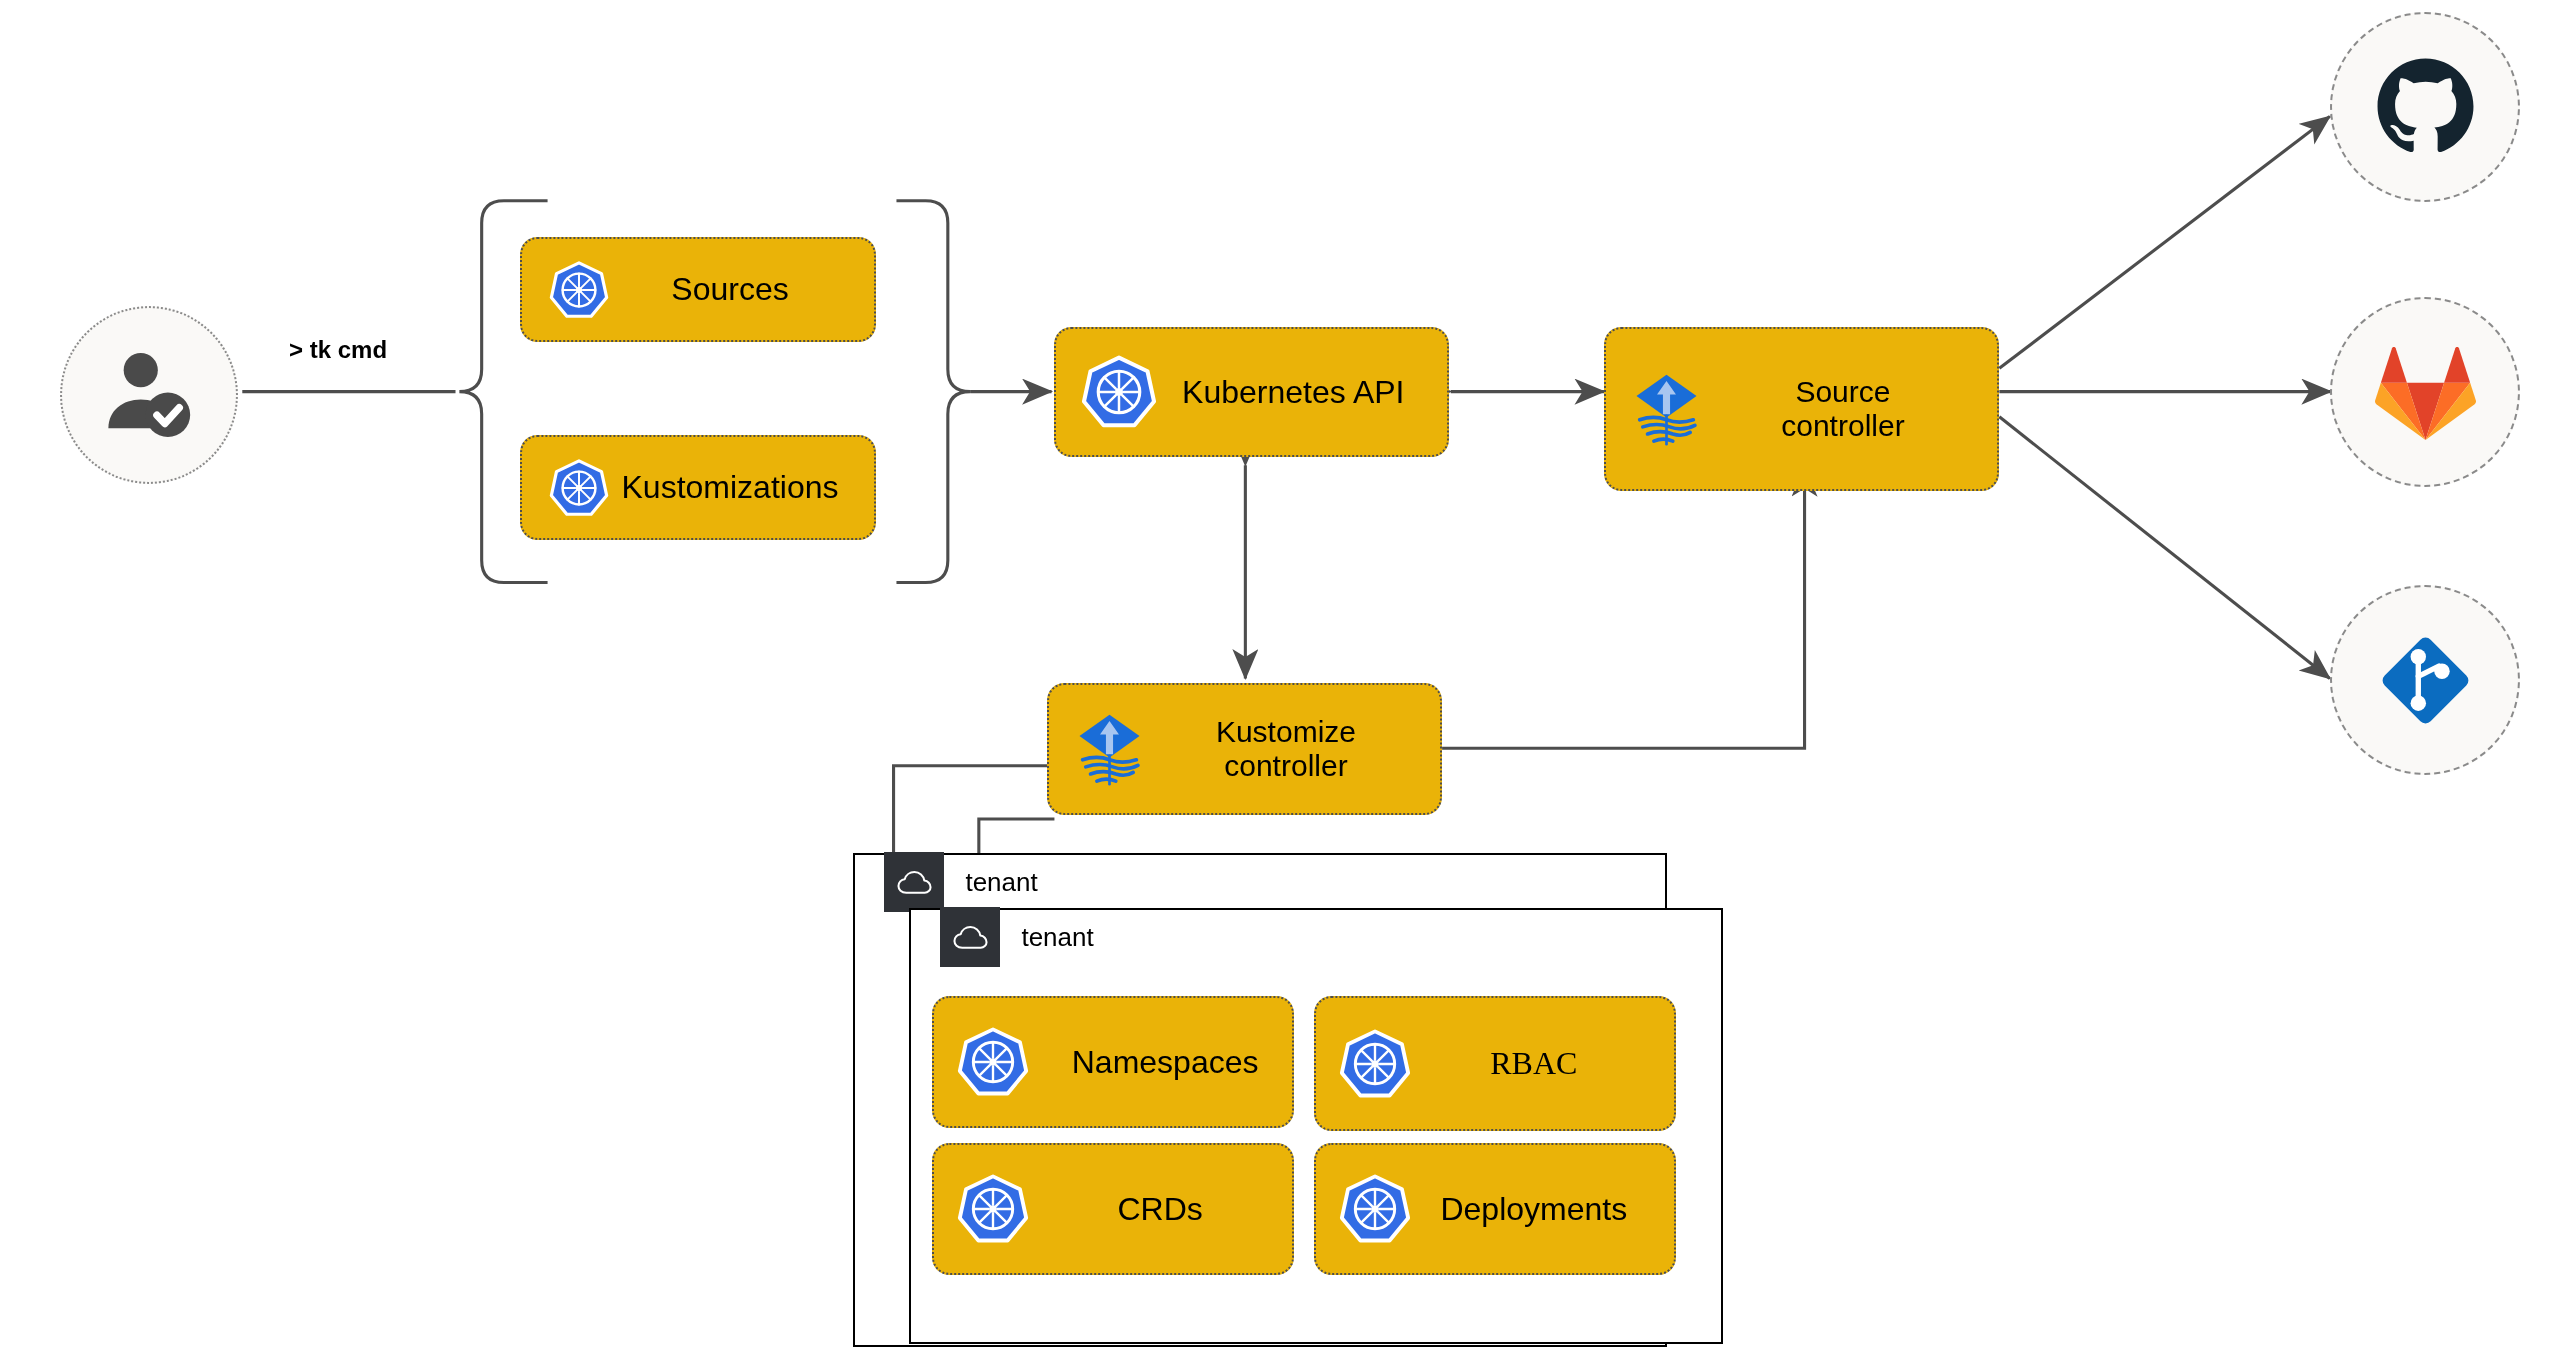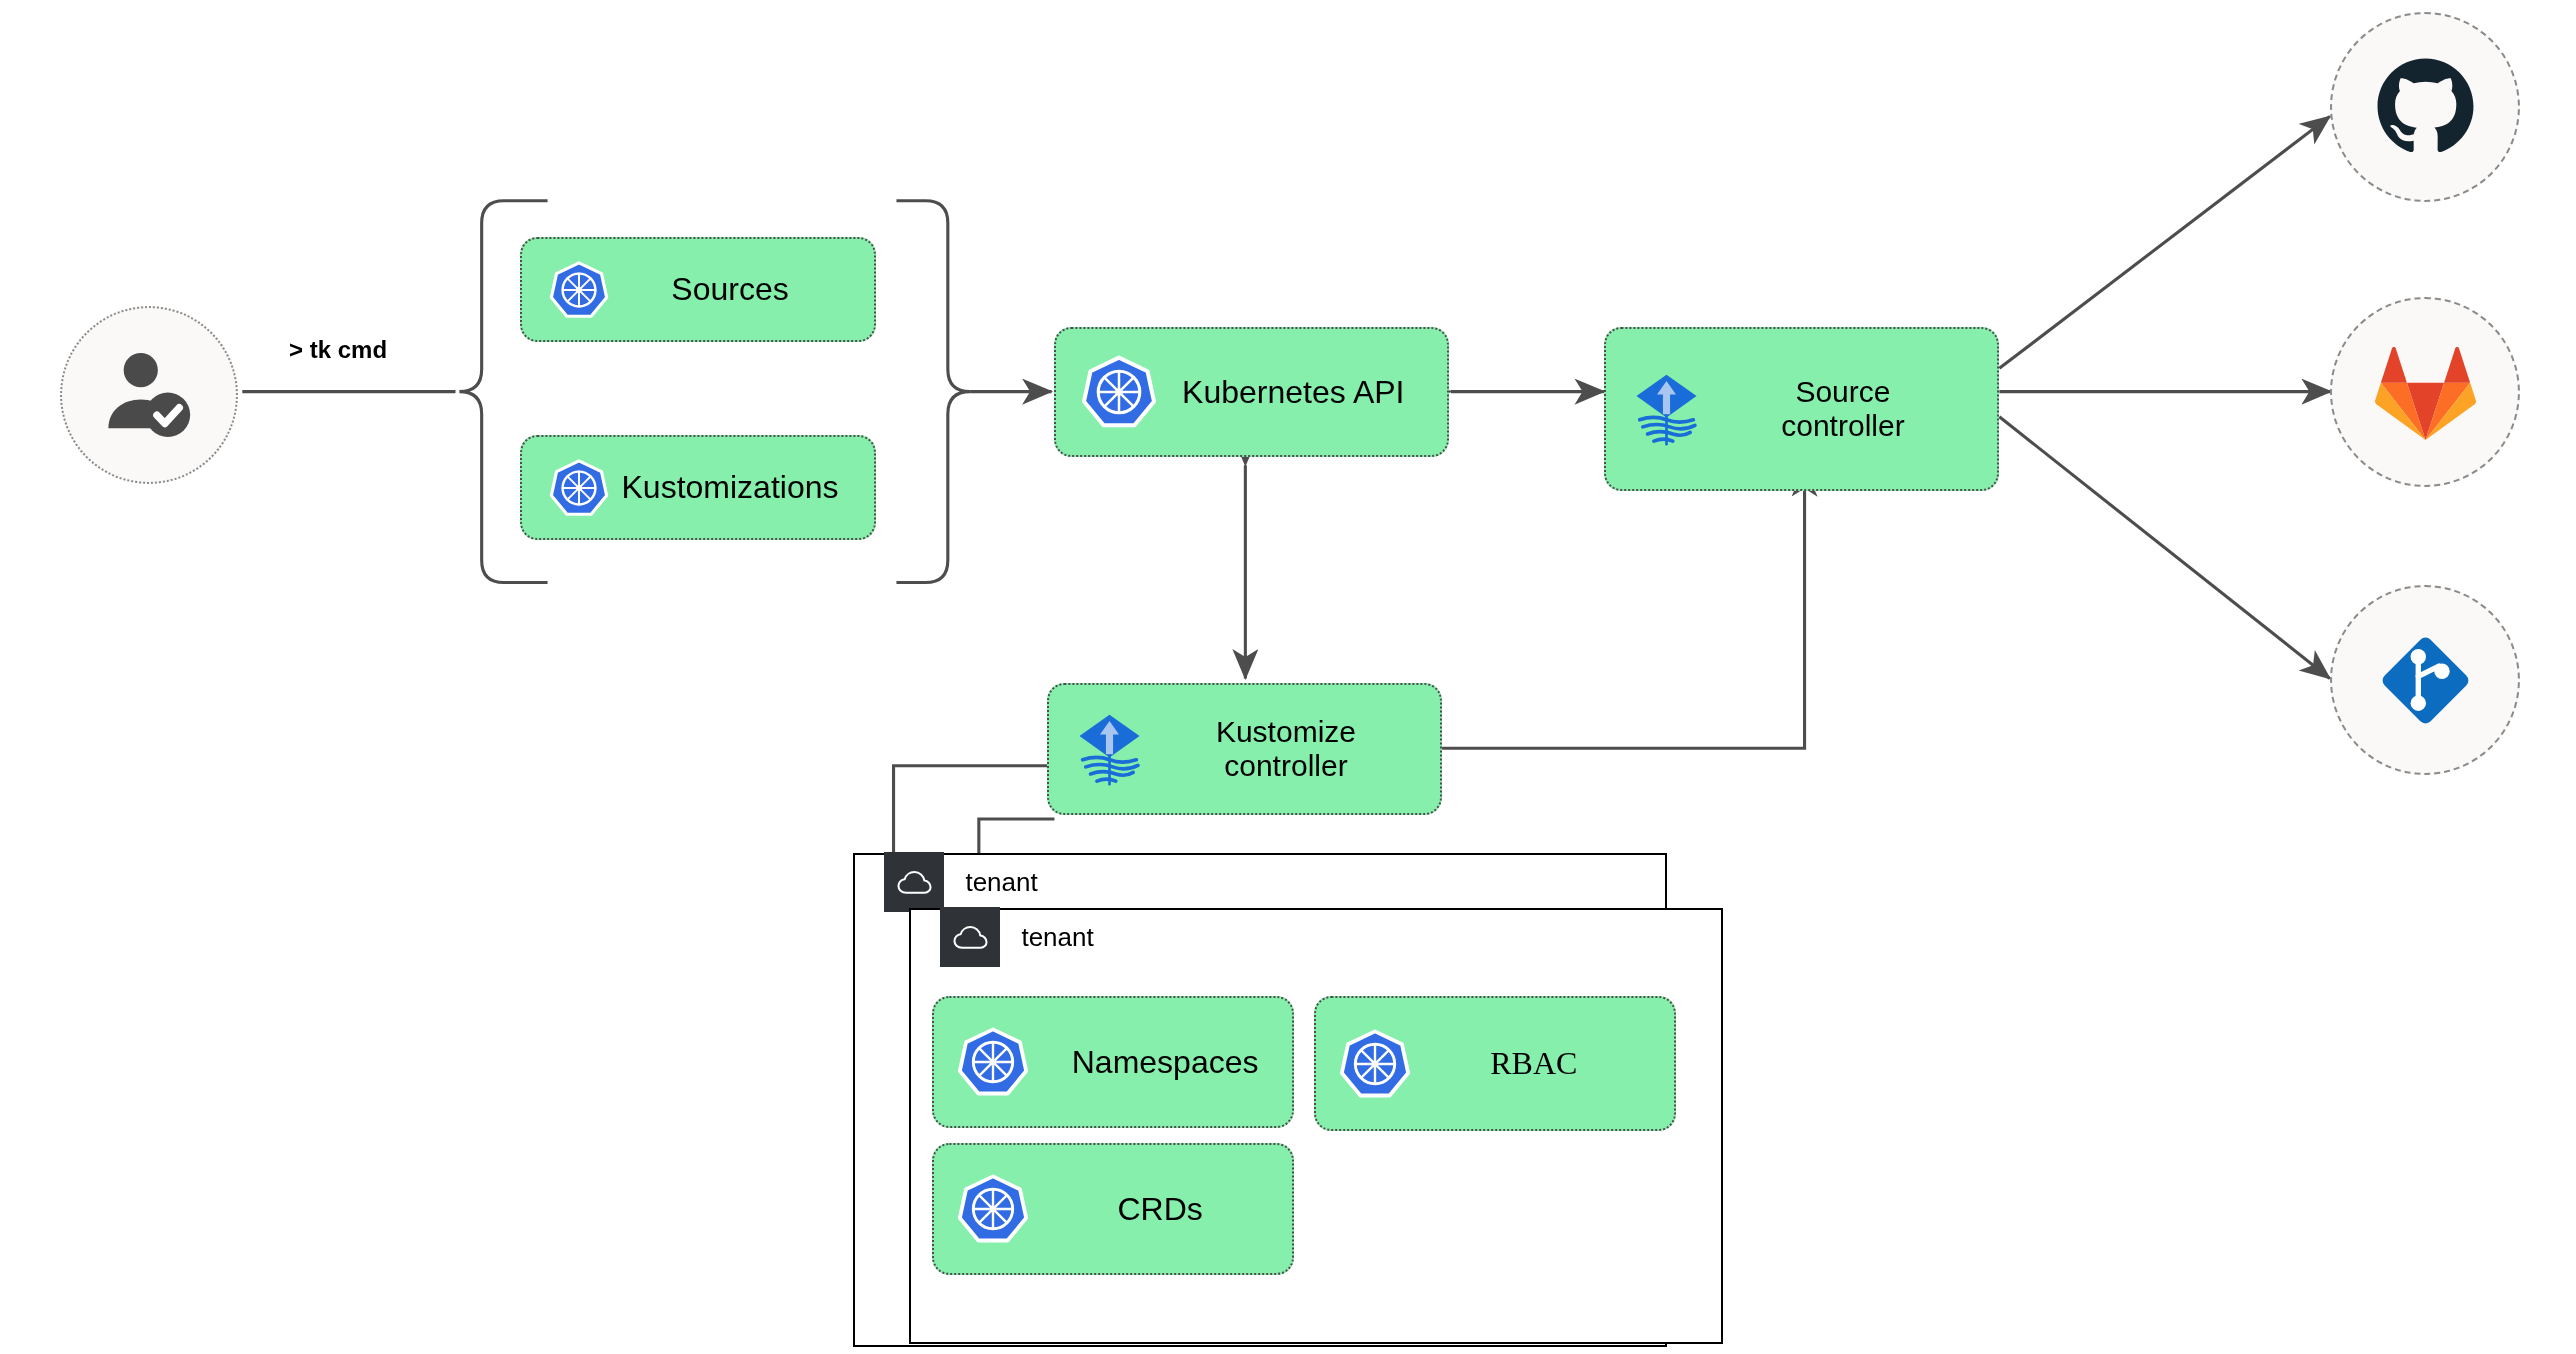--- a/index.html
+++ b/index.html
@@ -2,21 +2,21 @@
 <html><head>
 <meta charset="utf-8">
 <style>
   html,body{margin:0;padding:0;background:#ffffff;}
   body{width:2576px;height:1355px;position:relative;overflow:hidden;
        font-family:"Liberation Sans","DejaVu Sans",sans-serif;color:#000;}
   #canvas{position:absolute;inset:0;width:2576px;height:1355px;}
   svg.edges{position:absolute;left:0;top:0;width:2576px;height:1355px;pointer-events:none;}
 
   
-  .dbox{position:absolute;box-sizing:border-box;background:#86efac;
+  .dbox{position:absolute;box-sizing:border-box;background:#eab308;
         border:2.9px dotted #4d4d4d;border-radius:17.4px;
         display:flex;align-items:center;}
   .dbox .lbl{flex:1;text-align:center;line-height:1.15;}
 
   
   .dcircle{position:absolute;box-sizing:border-box;border-radius:50%;
            background:#faf9f7;display:flex;align-items:center;justify-content:center;}
   .dcircle.dotted{border:2.9px dotted #8a8a8a;}
   .dcircle.dashed{border:2.9px dashed #8a8a8a;}
 
@@ -277,16 +277,31 @@
             <circle cx="32" cy="32" r="17.5" fill="none" stroke-width="2.6"></circle>
             <path d="M32 14.5 L32 28 M32 36 L32 49.5 M14.5 32 L28 32 M36 32 L49.5 32
                      M19.6 19.6 L29.2 29.2 M34.8 34.8 L44.4 44.4
                      M44.4 19.6 L34.8 29.2 M29.2 34.8 L19.6 44.4" stroke-linecap="round"></path>
           </g>
         </svg>
       </span>
       <span class="lbl title-32" style="margin-right:17.4px;">CRDs</span>
     </div>
 
+    <div class="dbox" style="left:403px;top:233px;width:362px;height:132px;">
+      <span style="margin-left:23px;display:flex;">
+        <svg width="72" height="72" viewBox="0 0 64 64">
+          <path d="M32 3 L56 14.5 L61.5 40 L45 60 L19 60 L2.5 40 L8 14.5 Z" fill="#326CE5" stroke="#fff" stroke-width="3.4" stroke-linejoin="round"></path>
+          <g fill="#fff" stroke="#fff" stroke-width="2.1">
+            <circle cx="32" cy="32" r="3.4" stroke="none"></circle>
+            <circle cx="32" cy="32" r="17.5" fill="none" stroke-width="2.6"></circle>
+            <path d="M32 14.5 L32 28 M32 36 L32 49.5 M14.5 32 L28 32 M36 32 L49.5 32
+                     M19.6 19.6 L29.2 29.2 M34.8 34.8 L44.4 44.4
+                     M44.4 19.6 L34.8 29.2 M29.2 34.8 L19.6 44.4" stroke-linecap="round"></path>
+          </g>
+        </svg>
+      </span>
+      <span class="lbl title-32" style="margin-right:17.4px;">Deployments</span>
+    </div>
   </div>
 
 </div>
 
 
 </body></html>

